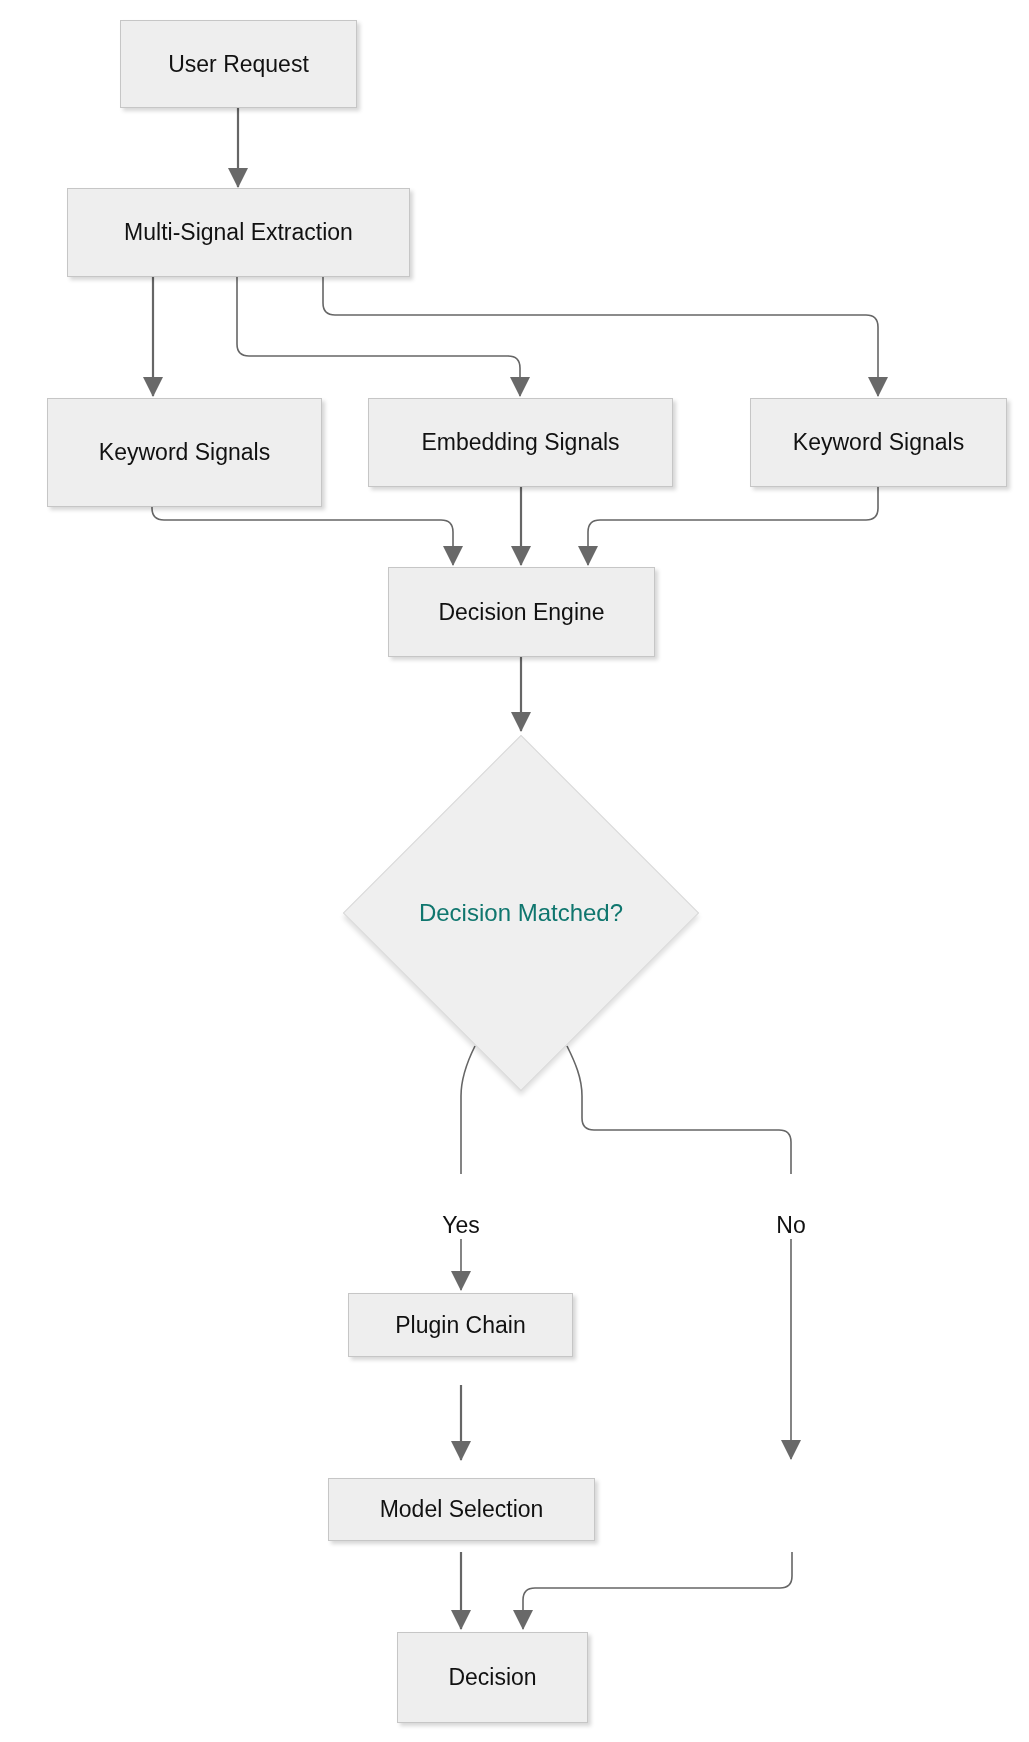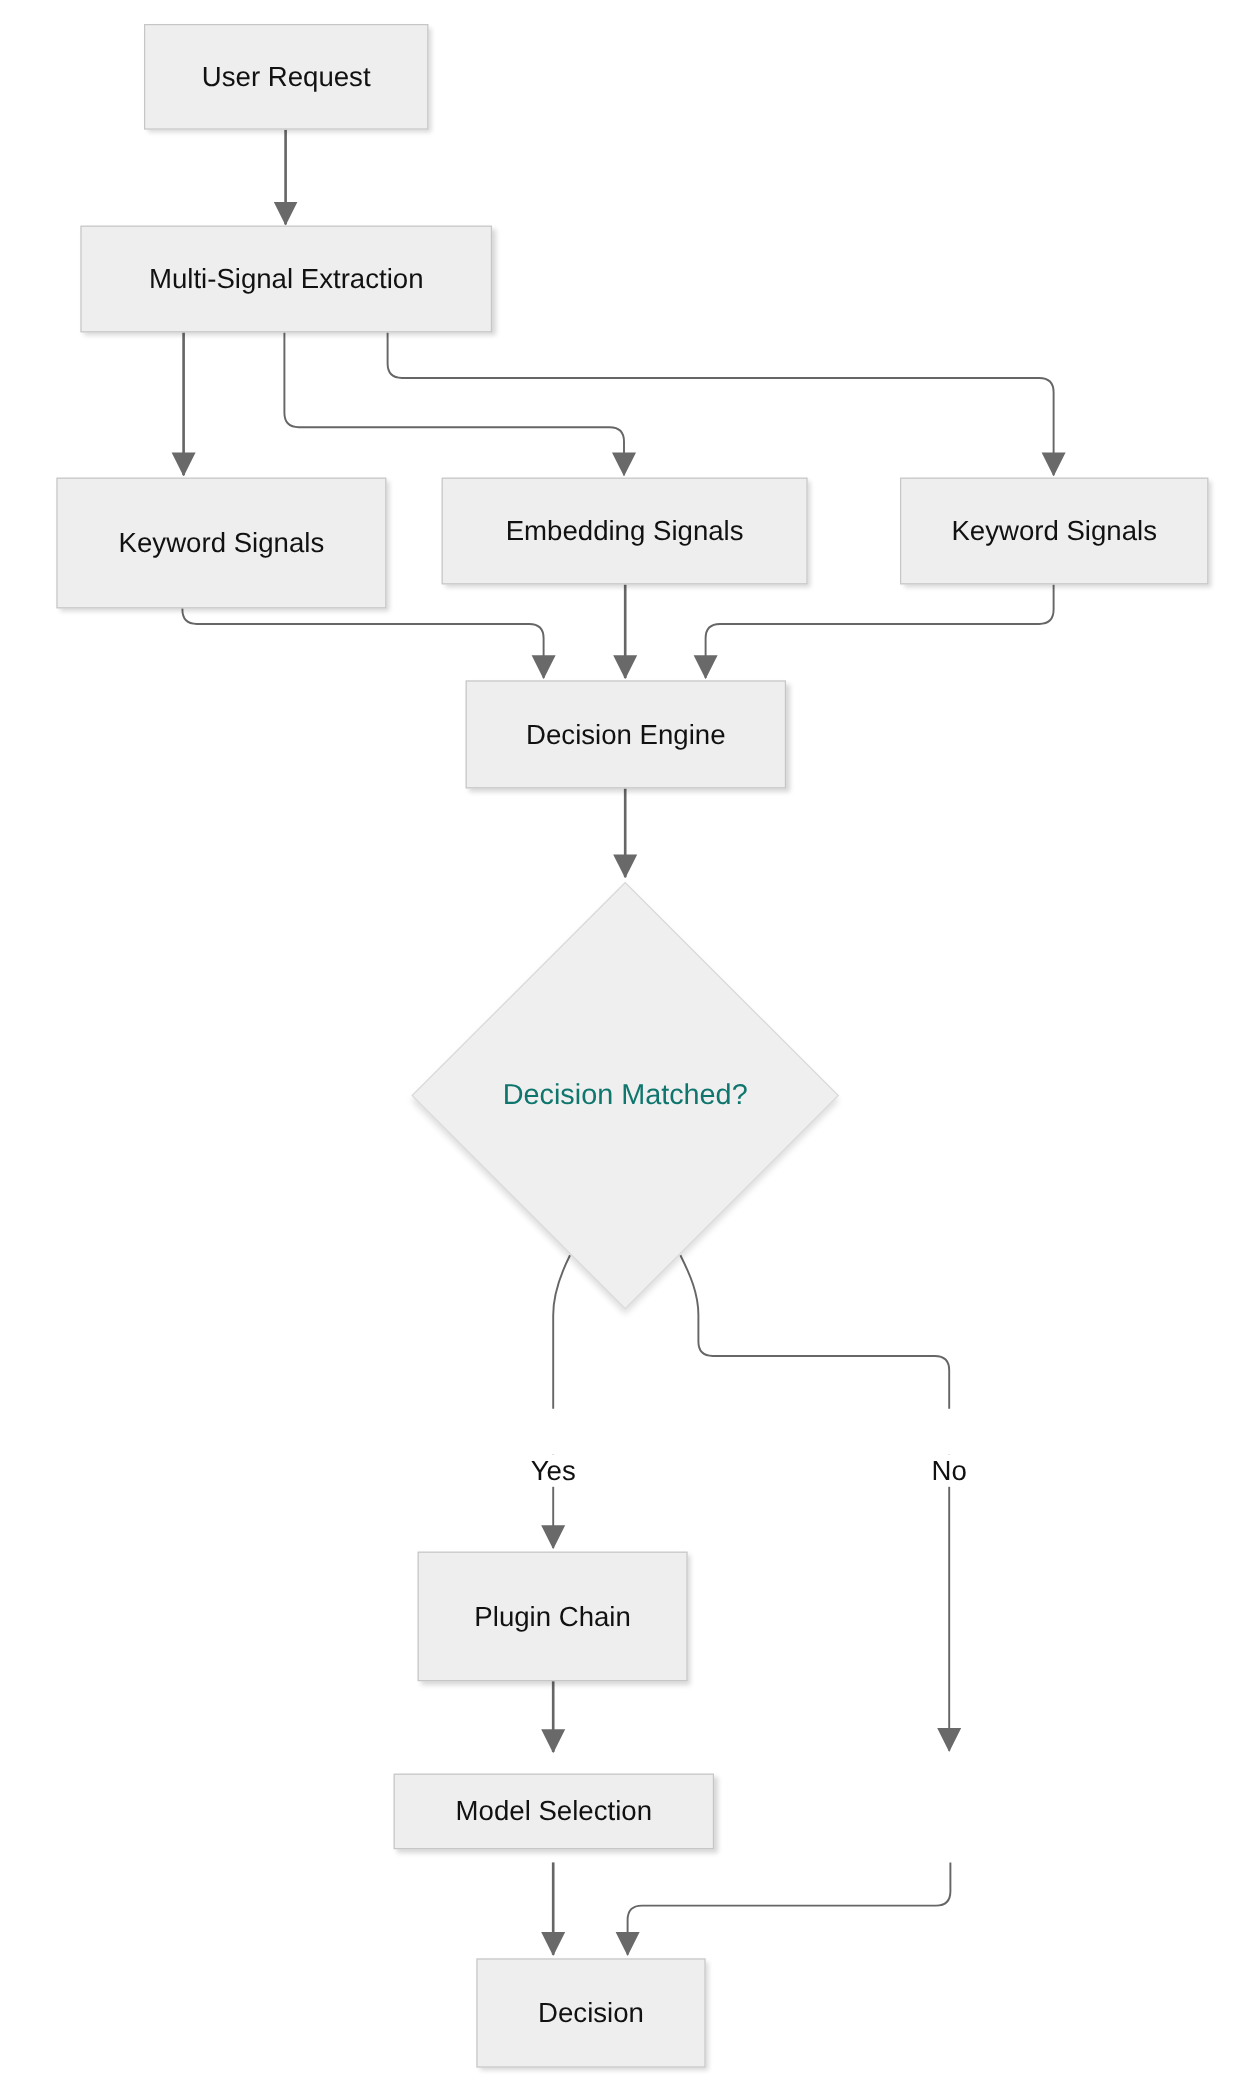--- a/index.html
+++ b/index.html
@@ -121,20 +121,20 @@
 
   <div class="flow-node" style="left:388px; top:567px; width:267px; height:90px;">Decision Engine</div>
 
   <div class="diamond-shape"></div>
   <div class="diamond-label">Decision Matched?</div>
 
   <div class="edge-label" id="label-yes">Yes</div>
 
   <div class="edge-label" id="label-no">No</div>
 
-  <div class="flow-node" style="left:348px; top:1293px; width:225px; height:108px;">Plugin Chain</div>
+  <div class="flow-node" style="left:348px; top:1293px; width:225px; height:64px;">Plugin Chain</div>
 
   <div class="flow-node" style="left:328px; top:1463px; width:267px; height:63px;margin-top:15px;">Model Selection</div>
 
 
   <div class="flow-node" style="left:397px; top:1632px; width:191px; height:91px;">Decision</div>
 
 </div>
 
 </body></html>

